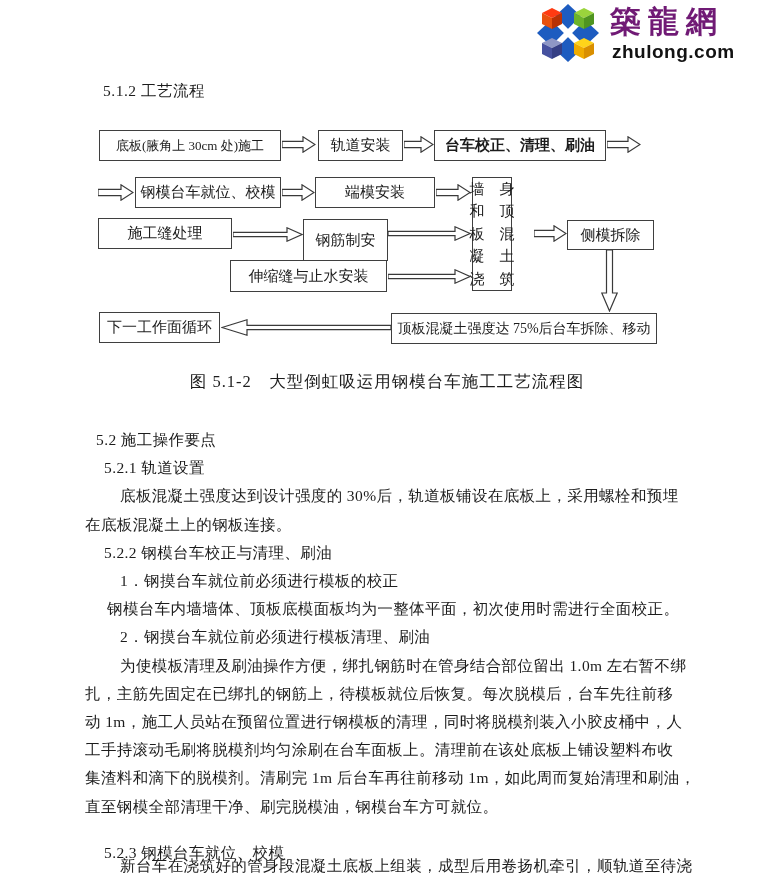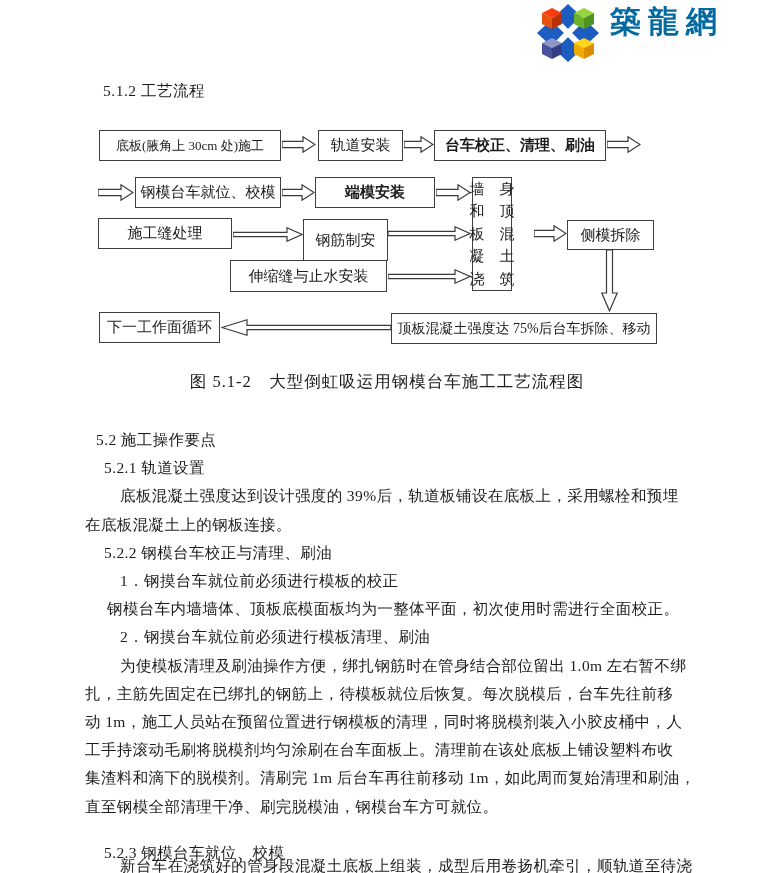--- a/index.html
+++ b/index.html
@@ -4,21 +4,21 @@
 <style>
   html,body{margin:0;padding:0;}
   body{
     width:774px;height:873px;position:relative;overflow:hidden;
     background:#ffffff;color:#1c1c1c;
     font-family:"Liberation Serif","DejaVu Serif",serif;
   }
   
   .logo{position:absolute;left:537px;top:4px;display:flex;align-items:flex-start;}
   .logo-text{margin-left:11px;}
-  .logo-cn{font-size:31px;font-weight:bold;letter-spacing:7px;line-height:36px;color:#0369a1;white-space:nowrap;}
+  .logo-cn{font-size:31px;font-weight:bold;letter-spacing:7px;line-height:36px;color:#701a75;white-space:nowrap;}
   .logo-en{font-size:19px;font-weight:bold;font-family:"Liberation Sans","DejaVu Sans",sans-serif;color:#121212;margin-top:1px;padding-left:2px;letter-spacing:0.5px;}
   
   .h512{position:absolute;left:103px;top:81px;font-size:15.5px;letter-spacing:0.5px;white-space:pre;}
   .caption{position:absolute;left:0;top:371px;width:774px;text-align:center;font-size:16.5px;letter-spacing:1px;white-space:pre;}
   
   .box{
     position:absolute;box-sizing:border-box;border:1.3px solid #3f3f3f;
     display:flex;align-items:center;justify-content:center;
     font-size:15px;white-space:pre;background:#fff;line-height:1;
   }
@@ -52,20 +52,21 @@
       <polygon points="15,44 25,39 25,50 15,55" fill="#353f85"></polygon>
     </g>
     <g>
       <polygon points="47,34 57,39 47,44 37,39" fill="#ffd41a"></polygon>
       <polygon points="37,39 47,44 47,55 37,50" fill="#f0ac00"></polygon>
       <polygon points="47,44 57,39 57,50 47,55" fill="#d98f00"></polygon>
     </g>
   </svg>
   <div class="logo-text">
     <div class="logo-cn">築龍網</div>
+    <div class="logo-en">zhulong.com</div>
   </div>
 </div>
 
 <div class="h512">5.1.2 工艺流程</div>
 
 <div>
 
   <div class="box" style="left:99px;top:130px;width:182px;height:31px;font-size:13px;">底板(腋角上 30cm 处)施工</div>
   <svg class="arrow" style="left:282px;top:136px;" width="34" height="17" viewBox="0 0 34 17">
       <polygon points="0,5.3 21,5.3 21,0.7999999999999998 33,8.5 21,16.2 21,11.7 0,11.7" fill="#ffffff" stroke="#3a3a3a" stroke-width="1.2"></polygon>
@@ -79,21 +80,21 @@
       <polygon points="0,5.3 21,5.3 21,0.7999999999999998 33,8.5 21,16.2 21,11.7 0,11.7" fill="#ffffff" stroke="#3a3a3a" stroke-width="1.2"></polygon>
     </svg>
 
   <svg class="arrow" style="left:98px;top:184px;" width="36" height="17" viewBox="0 0 36 17">
       <polygon points="0,5.3 23,5.3 23,0.7999999999999998 35,8.5 23,16.2 23,11.7 0,11.7" fill="#ffffff" stroke="#3a3a3a" stroke-width="1.2"></polygon>
     </svg>
   <div class="box" style="left:135px;top:177px;width:146px;height:31px;">钢模台车就位、校模</div>
   <svg class="arrow" style="left:282px;top:184px;" width="33" height="17" viewBox="0 0 33 17">
       <polygon points="0,5.3 20,5.3 20,0.7999999999999998 32,8.5 20,16.2 20,11.7 0,11.7" fill="#ffffff" stroke="#3a3a3a" stroke-width="1.2"></polygon>
     </svg>
-  <div class="box" style="left:315px;top:177px;width:120px;height:31px;font-weight:bold;">端模安装</div>
+  <div class="box" style="left:315px;top:177px;width:120px;height:31px;">端模安装</div>
   <svg class="arrow" style="left:436px;top:184px;" width="35" height="17" viewBox="0 0 35 17">
       <polygon points="0,5.3 22,5.3 22,0.7999999999999998 34,8.5 22,16.2 22,11.7 0,11.7" fill="#ffffff" stroke="#3a3a3a" stroke-width="1.2"></polygon>
     </svg>
 
   <div class="box wallbox" style="left:472px;top:177px;width:40px;height:114px;">
     <div>墙　身</div>
     <div>和　顶</div>
     <div>板　混</div>
     <div>凝　土</div>
     <div>浇　筑</div>
@@ -126,21 +127,21 @@
       <polygon points="170,6.3 26,6.3 26,0.7999999999999998 1,8.5 26,16.2 26,10.7 170,10.7" fill="#ffffff" stroke="#3a3a3a" stroke-width="1.2"></polygon>
     </svg>
   <div class="box" style="left:391px;top:313px;width:266px;height:31px;font-size:14px;text-align:right;">顶板混凝土强度达 75%后台车拆除、移动</div>
 </div>
 
 <div class="caption">图 5.1-2　大型倒虹吸运用钢模台车施工工艺流程图</div>
 
 <div>
   <div class="bline" style="left:96px;top:430px;">5.2 施工操作要点</div>
   <div class="bline" style="left:104px;top:458px;">5.2.1 轨道设置</div>
-  <div class="bline" style="left:120px;top:486px;">底板混凝土强度达到设计强度的 39%后，轨道板铺设在底板上，采用螺栓和预埋</div>
+  <div class="bline" style="left:120px;top:486px;">底板混凝土强度达到设计强度的 30%后，轨道板铺设在底板上，采用螺栓和预埋</div>
   <div class="bline" style="left:85px;top:515px;">在底板混凝土上的钢板连接。</div>
   <div class="bline" style="left:104px;top:543px;">5.2.2 钢模台车校正与清理、刷油</div>
   <div class="bline" style="left:120px;top:571px;">1．钢摸台车就位前必须进行模板的校正</div>
   <div class="bline" style="left:107px;top:599px;">钢模台车内墙墙体、顶板底模面板均为一整体平面，初次使用时需进行全面校正。</div>
   <div class="bline" style="left:120px;top:627px;">2．钢摸台车就位前必须进行模板清理、刷油</div>
   <div class="bline" style="left:120px;top:656px;">为使模板清理及刷油操作方便，绑扎钢筋时在管身结合部位留出 1.0m 左右暂不绑</div>
   <div class="bline" style="left:85px;top:684px;">扎，主筋先固定在已绑扎的钢筋上，待模板就位后恢复。每次脱模后，台车先往前移</div>
   <div class="bline" style="left:85px;top:712px;">动 1m，施工人员站在预留位置进行钢模板的清理，同时将脱模剂装入小胶皮桶中，人</div>
   <div class="bline" style="left:85px;top:740px;">工手持滚动毛刷将脱模剂均匀涂刷在台车面板上。清理前在该处底板上铺设塑料布收</div>
   <div class="bline" style="left:85px;top:768px;">集渣料和滴下的脱模剂。清刷完 1m 后台车再往前移动 1m，如此周而复始清理和刷油，</div>

